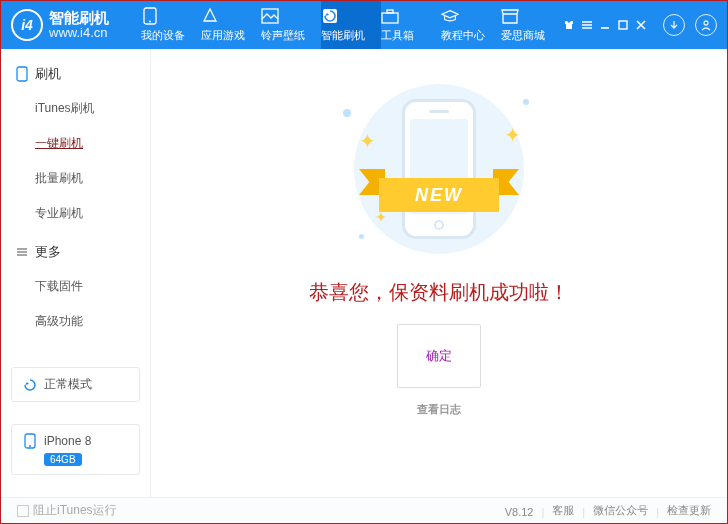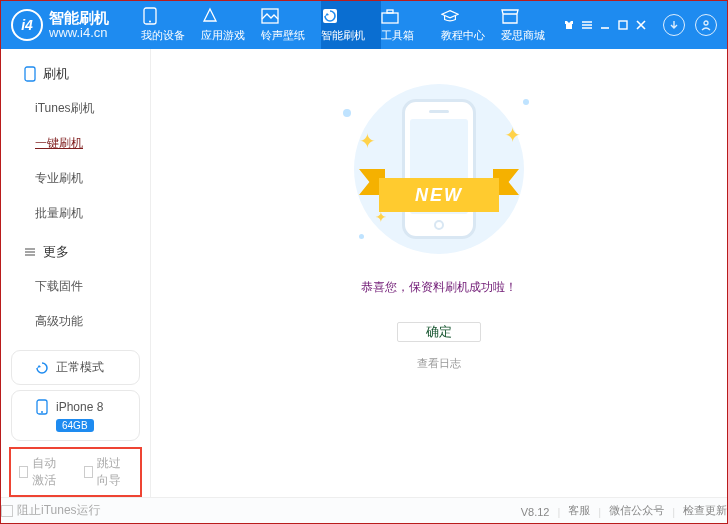--- a/index.html
+++ b/index.html
@@ -14,52 +14,52 @@
   .tabs { display: flex; flex: 1; height: 100%; }
   .tab { width: 60px; display: flex; flex-direction: column; align-items: flex-start; justify-content: center; gap: 3px; font-size: 11px; cursor: pointer; }
   .tab.active { background: #0a6ed1; }
   .tab .ticon { width: 18px; height: 18px; display: flex; align-items: center; justify-content: center; }
   .sysbtns { display: flex; align-items: center; gap: 10px; margin-left: auto; }
   .sysrow { display: flex; gap: 6px; margin-right: 6px; }
   .sysrow span, .circ-btn { cursor: pointer; }
   .circ-btn { width: 22px; height: 22px; border: 1.5px solid #fff; border-radius: 50%; display: flex; align-items: center; justify-content: center; font-size: 12px; opacity: .85; }
   .body { flex: 1; display: flex; min-height: 0; }
   .sidebar { width: 150px; border-right: 1px solid #eee; padding: 10px 0 0 0; display: flex; flex-direction: column; }
-  .side-group-hdr { display: flex; align-items: center; gap: 6px; padding: 6px 22px; color: #333; font-size: 13px; }
+  .side-group-hdr { display: flex; align-items: center; gap: 6px; padding: 6px 14px; color: #333; font-size: 13px; }
   .side-group-hdr .gicon { width: 14px; height: 14px; display: inline-flex; align-items: center; justify-content: center; color: #1e8bf0; }
   .side-list { margin-left: 34px; margin-top: 2px; margin-bottom: 6px; }
   .side-item { padding: 9px 0; font-size: 12px; color: #555; cursor: pointer; }
   .side-item.active { color: #7f1d1d; text-decoration: underline; }
   .side-bottom { margin-top: auto; }
-  .side-box { margin: 5px 10px; padding: 8px 22px; border: 1px solid #e8e8e8; border-radius: 9px; display: flex; align-items: center; gap: 6px; font-size: 12px; color: #555; }
+  .side-box { margin: 22px 10px; padding: 8px 10px; border: 1px solid #e8e8e8; border-radius: 3px; display: flex; align-items: center; gap: 6px; font-size: 12px; color: #555; }
   .side-box .bicon { width: 16px; height: 16px; display: inline-flex; align-items: center; justify-content: center; color: #1e8bf0; }
   .device-box { flex-direction: column; align-items: flex-start; gap: 4px; }
   .device-row { display: flex; align-items: center; gap: 6px; }
   .badge { display: inline-block; background: #1e8bf0; color: #fff; font-size: 10px; padding: 1px 6px; border-radius: 3px; margin-left: 22px; }
   .content { flex: 1; display: flex; flex-direction: column; align-items: center; padding-top: 30px; background: #fff; }
   .illus { width: 220px; height: 180px; position: relative; display: flex; align-items: center; justify-content: center; }
   .big-circle { position: absolute; width: 170px; height: 170px; background: #eaf5fe; border-radius: 50%; top: 5px; }
   .dot { position: absolute; border-radius: 50%; }
   .phone { position: relative; width: 74px; height: 140px; background: #fff; border: 3px solid #d9e7f3; border-radius: 14px; display: flex; flex-direction: column; align-items: center; padding-top: 8px; }
   .phone .speaker { width: 20px; height: 3px; background: #d9e7f3; border-radius: 2px; }
   .phone .screen { margin-top: 6px; width: 58px; flex: 1; background: #eaf5fe; border-radius: 3px; margin-bottom: 6px; display: flex; align-items: center; justify-content: center; }
   .phone .homebtn { width: 10px; height: 10px; border: 2px solid #d9e7f3; border-radius: 50%; margin-bottom: 6px; }
   .star { color: #ffd24a; position: absolute; font-size: 20px; }
   .ribbon { position: absolute; top: 82px; width: 160px; height: 40px; }
   .ribbon .mid { position: absolute; left: 20px; right: 20px; top: 17px; height: 34px; background: #ffcb2f; display: flex; align-items: center; justify-content: center; font-weight: bold; color: #fff; font-size: 18px; letter-spacing: 2px; font-style: italic; }
   .ribbon .endL, .ribbon .endR { position: absolute; top: 8px; width: 26px; height: 26px; background: #f5b100; }
   .ribbon .endL { left: 0; clip-path: polygon(0 0, 100% 0, 100% 100%, 0 100%, 40% 50%); }
   .ribbon .endR { right: 0; clip-path: polygon(0 0, 100% 0, 60% 50%, 100% 100%, 0 100%); }
-  .message { margin-top: 20px; font-size: 12px; color: #701a75; }
-  .confirm-btn { margin-top: 26px; padding: 0 28px; border: 1px solid #ddd; background: #fff; color: #14532d; font-size: 13px; cursor: pointer; border-radius: 2px; }
-  .loglink { margin-top: 14px; font-size: 11px; color: #999; cursor: pointer; }
+  .message { margin-top: 20px; font-size: 20px; color: #b91c1c; }
+  .confirm-btn { margin-top: 18px; padding: 22px 28px; border: 1px solid #ddd; background: #fff; color: #a21caf; font-size: 13px; cursor: pointer; border-radius: 2px; }
+  .loglink { margin-top: 14px; font-size: 11px; color: #999; cursor: pointer; font-weight: bold; }
   .opt-red { border: 2px solid #e43; margin: 6px 8px 4px 8px; padding: 6px 8px; display: flex; gap: 16px; align-items: center; }
   .chk { display: flex; align-items: center; gap: 4px; color: #aaa; font-size: 12px; cursor: pointer; }
   .chk .box { width: 12px; height: 12px; border: 1px solid #ccc; display: inline-block; }
-  .footer { height: 26px; border-top: 1px solid #eee; background: #fbfcfd; display: flex; align-items: center; padding: 0 0; font-size: 11px; color: #888; }
+  .footer { height: 26px; border-top: 1px solid #eee; background: #fbfcfd; display: flex; align-items: center; padding: 0 16px; font-size: 11px; color: #888; }
   .footer .sep { margin: 0 8px; color: #ddd; }
   .footer .right { margin-left: auto; display: flex; align-items: flex-end; }
   svg { display: block; }
 </style>
 </head>
 <body>
 
 <div class="app">
 
   <div class="titlebar">
@@ -182,22 +182,22 @@
         <span class="gicon">
             <svg width="12" height="16" viewBox="0 0 12 16">
               <rect x="1" y="1" width="10" height="14" rx="2" fill="none" stroke="#1e8bf0" stroke-width="1.3"></rect>
             </svg>
           </span>
         <span>刷机</span>
       </div>
       <div class="side-list">
         <div class="side-item">iTunes刷机</div>
         <div class="side-item active">一键刷机</div>
+        <div class="side-item">批量刷机</div>
         <div class="side-item">专业刷机</div>
-        <div class="side-item">批量刷机</div>
       </div>
       <div class="side-group-hdr">
         <span class="gicon">
             <svg width="14" height="14" viewBox="0 0 14 14">
               <path d="M2 4 H12 M2 7 H12 M2 10 H12" stroke="#888" stroke-width="1.4"></path>
             </svg>
           </span>
         <span>更多</span>
       </div>
       <div class="side-list">

